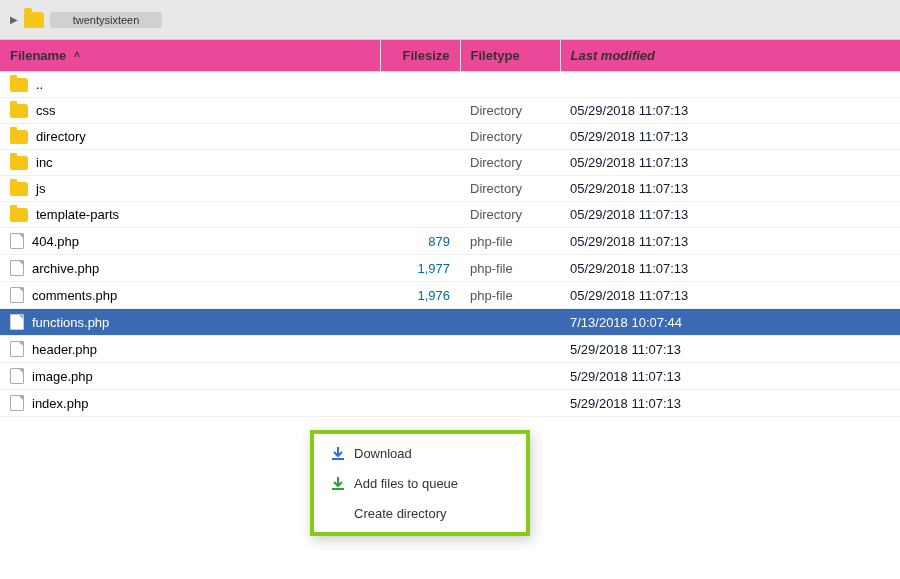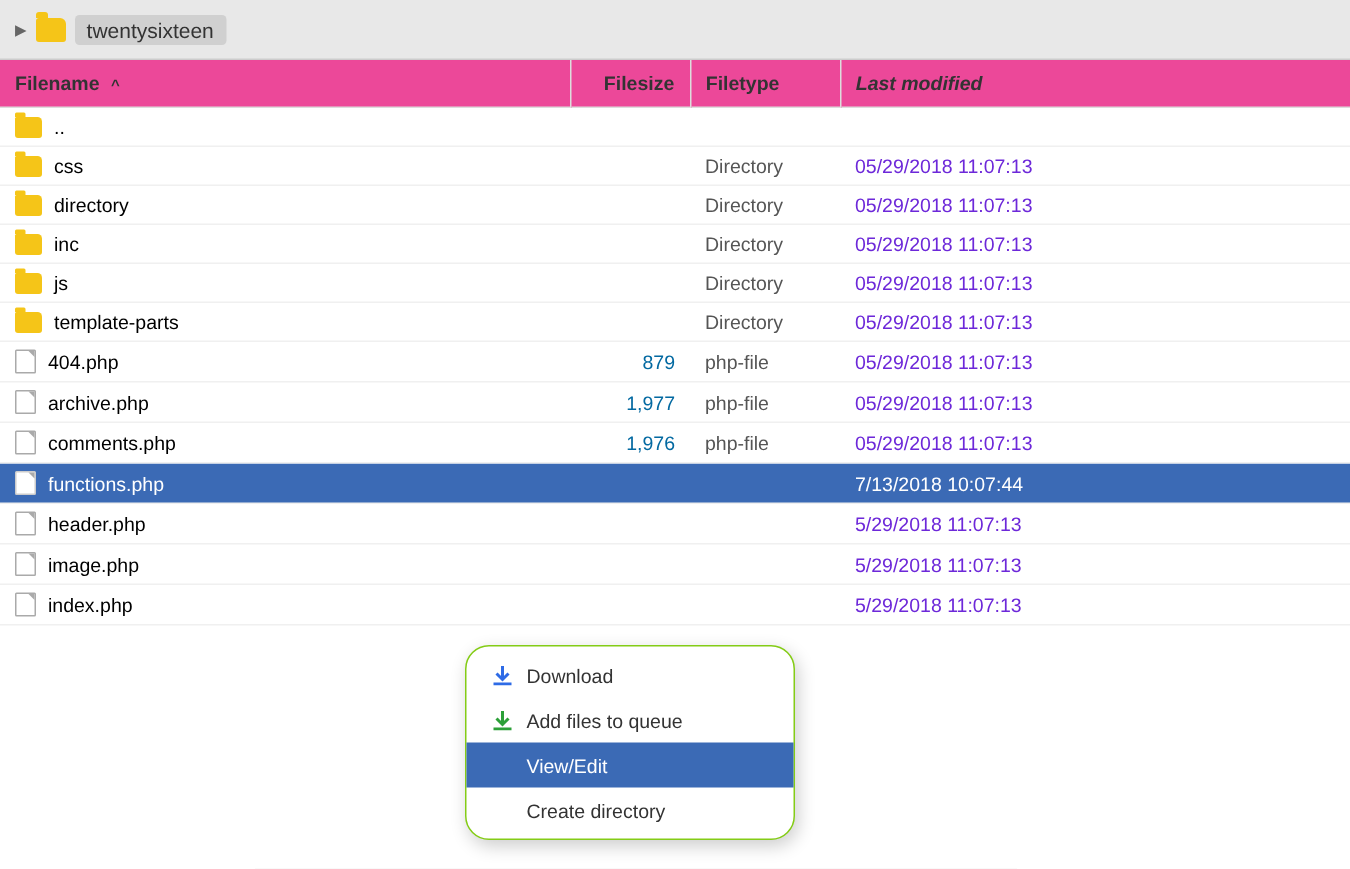--- a/index.html
+++ b/index.html
@@ -45,24 +45,24 @@
       position: absolute;
       top: -4px;
       left: 0;
       width: 8px;
       height: 4px;
       background: #f5c518;
       border-radius: 2px 2px 0 0;
     }
 
     .breadcrumb-label {
-      font-size: 14px;
+      font-size: 11px;
       color: #333;
       background: #d0d0d0;
-      padding: 2px 8px;
+      padding: 2px 23px;
       border-radius: 3px;
     }
 
     .file-list-container {
       background: #ffffff;
       height: calc(579px - 40px);
       overflow: hidden;
       position: relative;
     }
 
@@ -127,21 +127,21 @@
 
     .file-table tbody td.filetype {
       color: #555;
     }
 
     .file-table tbody tr.selected td.filetype {
       color: white;
     }
 
     .file-table tbody td.lastmod {
-      color: #6d28d9;
+      color: #0f172a;
     }
 
     .file-table tbody tr.selected td.lastmod {
       color: white;
     }
 
     .cell-name {
       display: flex;
       align-items: center;
       gap: 8px;
@@ -192,22 +192,22 @@
     .file-table tbody tr.selected .file-icon {
       border-color: #ccc;
     }
 
     
     .context-menu {
       position: absolute;
       left: 310px;
       top: 390px;
       background: white;
-      border: 1px solid #84cc16;
-      border-radius: 16px;
+      border: 4px solid #84cc16;
+      border-radius: 0;
       box-shadow: 2px 4px 12px rgba(0,0,0,0.2);
       width: 220px;
       z-index: 100;
       padding: 4px 0;
     }
 
     .context-menu-item {
       padding: 7px 16px;
       display: flex;
       align-items: center;
@@ -422,22 +422,18 @@
     <div class="context-menu-item">
       <span class="context-menu-icon">
         <svg width="14" height="14" viewBox="0 0 14 14">
           <line x1="7" y1="1" x2="7" y2="9" stroke="#2ca038" stroke-width="2"></line>
           <polyline points="3,6 7,10 11,6" fill="none" stroke="#2ca038" stroke-width="2"></polyline>
           <line x1="1" y1="13" x2="13" y2="13" stroke="#2ca038" stroke-width="2"></line>
         </svg>
       </span>
       <span>Add files to queue</span>
     </div>
-    <div class="context-menu-item highlighted">
-      <span class="context-menu-icon"></span>
-      <span>View/Edit</span>
-    </div>
     <div class="context-menu-item">
       <span class="context-menu-icon"></span>
       <span>Create directory</span>
     </div>
   </div>
 </div>
 
 </body></html>

